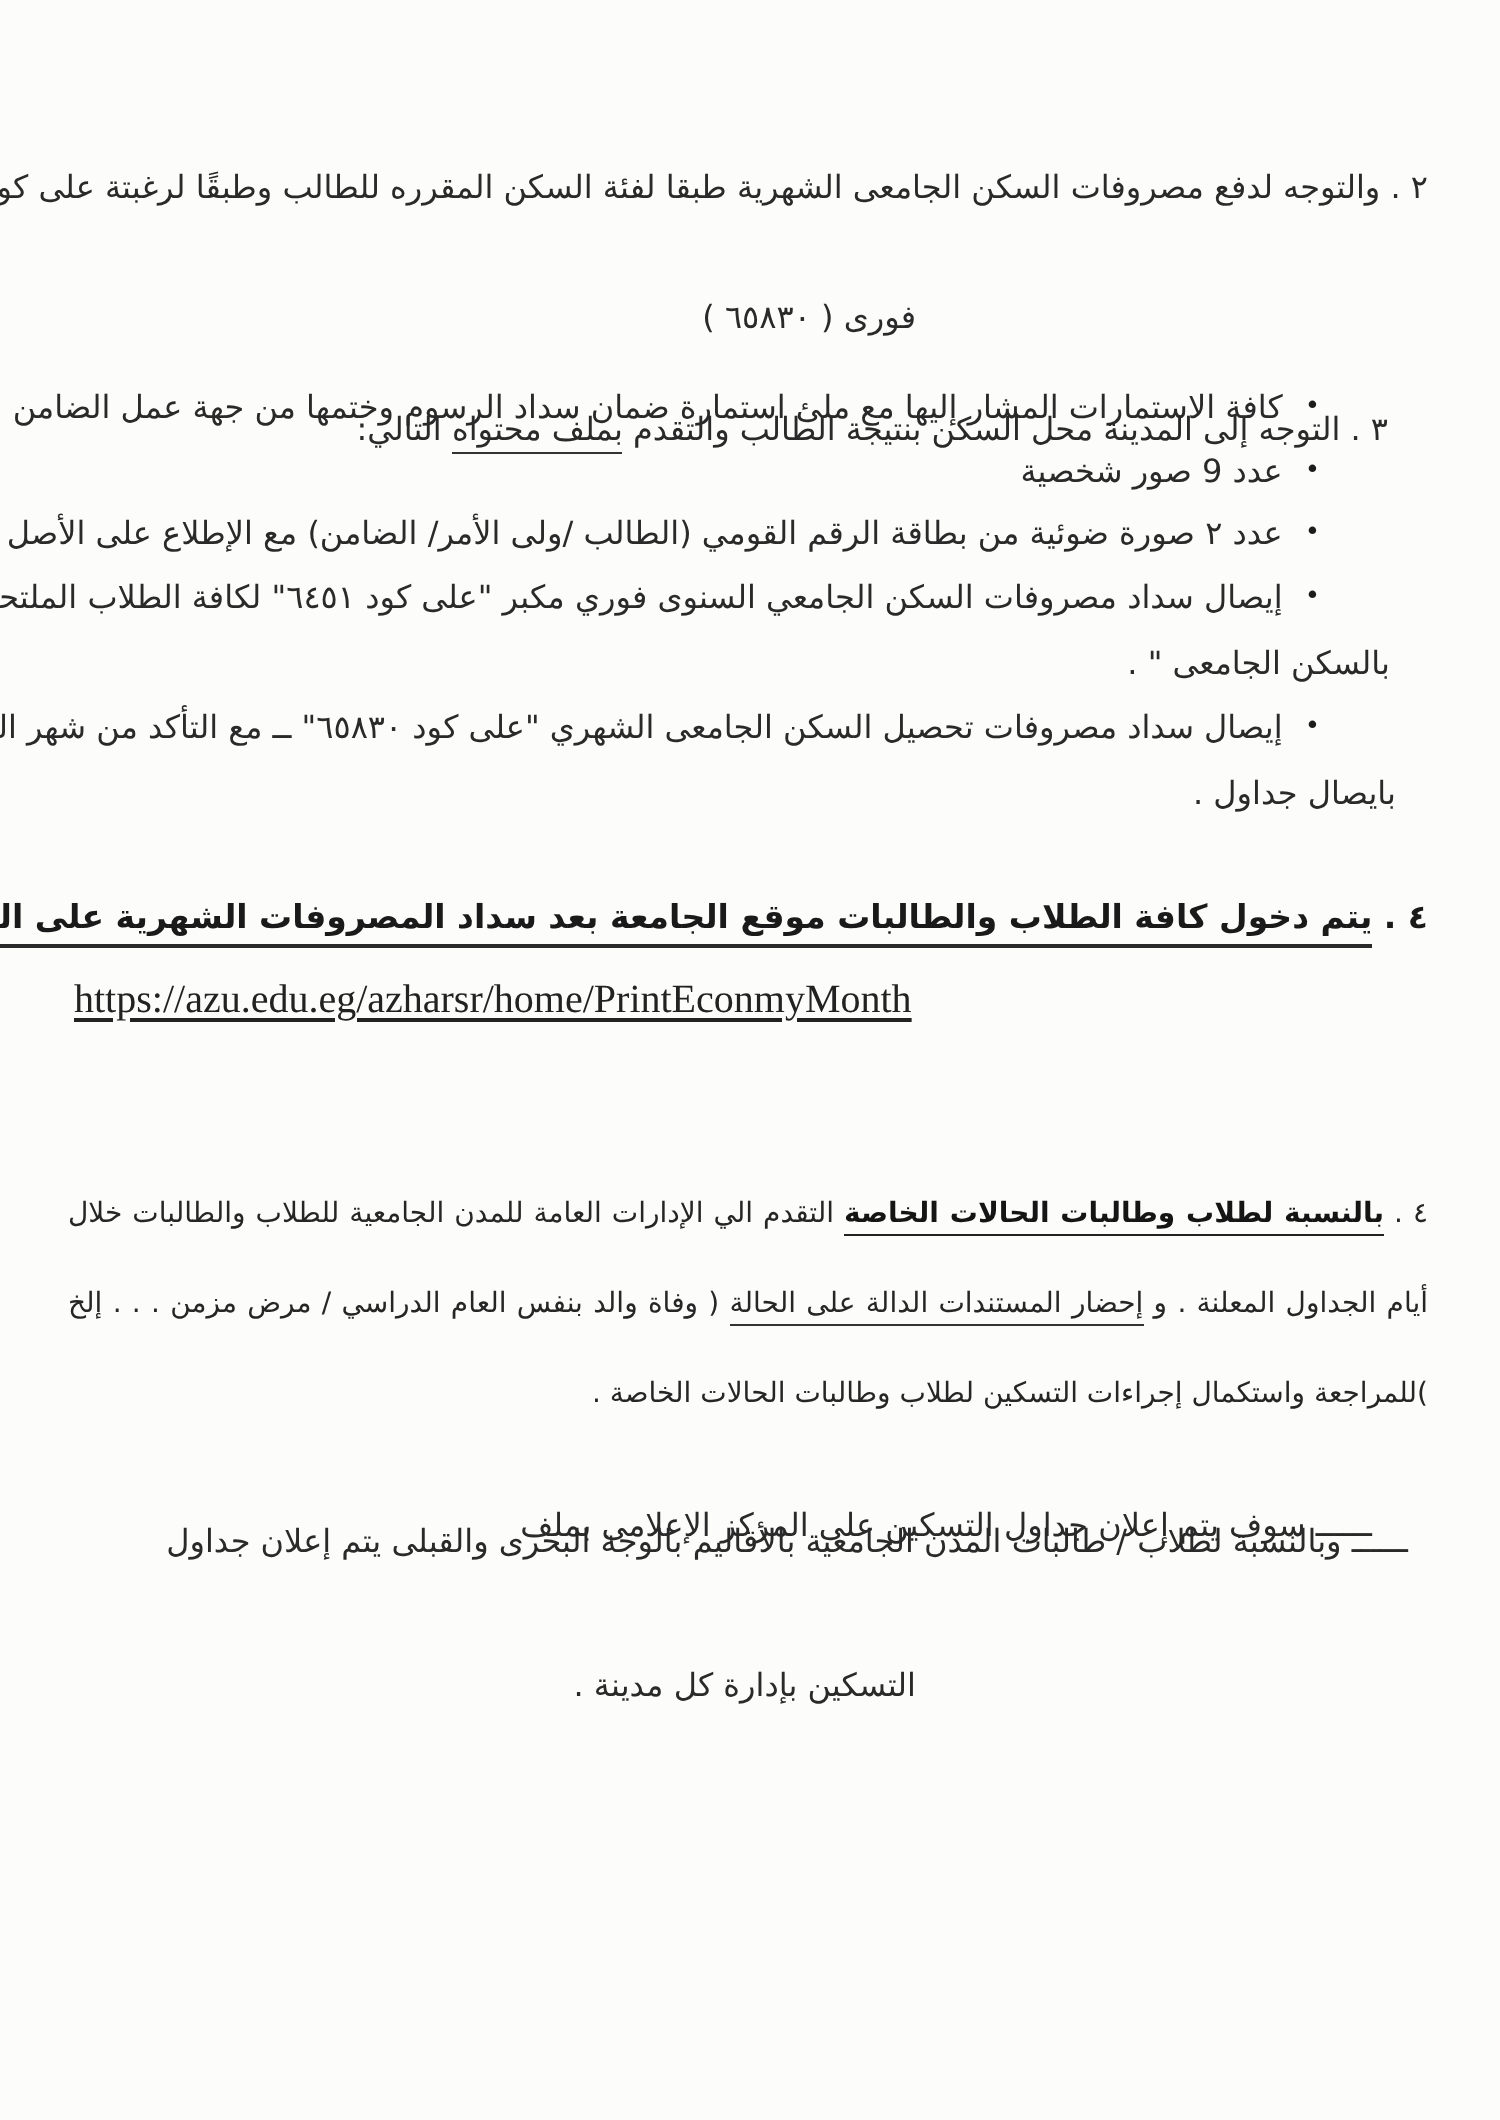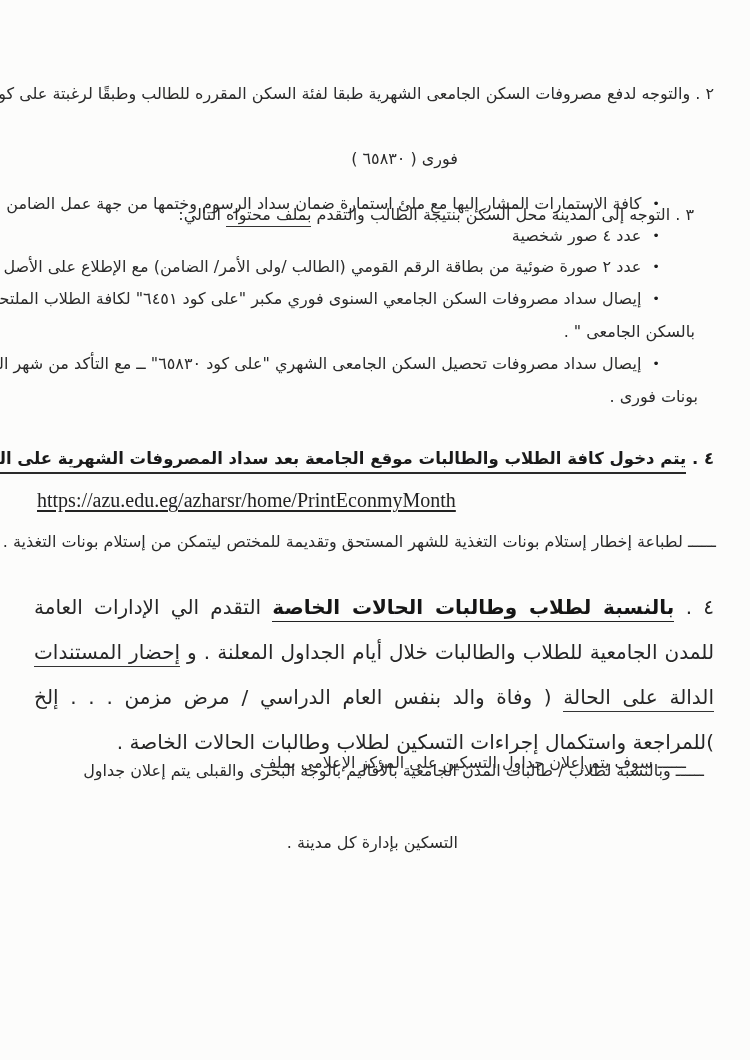--- a/index.html
+++ b/index.html
@@ -34,21 +34,21 @@
   .heading .u2{border-bottom:2px solid #2a2a2a;padding-bottom:4px;}
   .url{
     direction:ltr;text-align:center;
     font-family:"Liberation Serif","DejaVu Serif",serif;
     font-size:20px;color:#222;
     text-decoration:underline;
     text-underline-offset:3px;
     white-space:nowrap;
   }
   .para{
-    font-size:20px;line-height:45px;
+    font-size:14px;line-height:45px;
     text-align:justify;text-align-last:right;
     color:#262626;
   }
 </style>
 </head>
 <body>
 
 <div class="page">
 
   <div class="abs line" style="top:82px;right:36px;">٢ . والتوجه لدفع مصروفات السكن الجامعى الشهرية طبقا لفئة السكن المقرره للطالب وطبقًا لرغبتة على كود</div>
@@ -56,45 +56,44 @@
 
   <div class="abs line" style="top:156px;right:56px;margin-top:47px;"><span>٣ . التوجه إلى المدينة محل السكن بنتيجة الطالب والتقدم </span><span class="u">بملف محتواه</span><span> التالي:</span></div>
 
   <div class="abs line bullet-line" style="top:192px;right:90px;">
     <span class="dot">•</span>
     <span>كافة الاستمارات المشار إليها مع ملئ استمارة ضمان سداد الرسوم وختمها من جهة عمل الضامن .</span>
   </div>
 
   <div class="abs line bullet-line" style="top:224px;right:90px;">
     <span class="dot">•</span>
-    <span>عدد ٤ صور شخصية</span>
+    <span>عدد 9 صور شخصية</span>
   </div>
 
   <div class="abs line bullet-line" style="top:255px;right:90px;">
     <span class="dot">•</span>
     <span>عدد ٢ صورة ضوئية من بطاقة الرقم القومي (الطالب /ولى الأمر/ الضامن) مع الإطلاع على الأصل .</span>
   </div>
 
   <div class="abs line bullet-line" style="top:287px;right:90px;">
     <span class="dot">•</span>
     <span>إيصال سداد مصروفات السكن الجامعي السنوى فوري مكبر "على كود ٦٤٥١" لكافة الطلاب الملتحقين</span>
   </div>
   <div class="abs line" style="top:320px;right:55px;">بالسكن الجامعى " .</div>
 
   <div class="abs line bullet-line" style="top:352px;right:90px;">
     <span class="dot">•</span>
     <span>إيصال سداد مصروفات تحصيل السكن الجامعى الشهري "على كود ٦٥٨٣٠" ــ مع التأكد من شهر الدفع</span>
   </div>
-  <div class="abs line" style="top:385px;right:52px;">بونات فورى .</div>
+  <div class="abs line" style="top:385px;right:52px;">بايصال جداول .</div>
 
   <div class="abs heading" style="top:449px;right:36px;"><span class="num">٤ . </span><span class="u2">يتم دخول كافة الطلاب والطالبات موقع الجامعة بعد سداد المصروفات الشهرية على الرابط التالي :</span></div>
 
   <div class="abs url" style="top:489px;left:37px;">https://azu.edu.eg/azharsr/home/PrintEconmyMonth</div>
 
-  <div class="abs line" style="top:530px;right:34px;">ــــــ لطباعة إخطار إستلام بونات التغذية للشهر المستحق وتقديمة للمختص ليتمكن من إستلام بونات التغذية .</div>
 
   <div class="abs para" style="top:585px;right:36px;left:34px;"><span class="num">٤ . </span><span class="bu">بالنسبة لطلاب وطالبات الحالات الخاصة</span><span> التقدم الي الإدارات العامة للمدن الجامعية  للطلاب والطالبات خلال أيام الجداول المعلنة . و </span><span class="u">إحضار المستندات الدالة على الحالة</span><span> ( وفاة والد بنفس العام الدراسي / مرض مزمن . . . إلخ )للمراجعة واستكمال إجراءات التسكين لطلاب وطالبات الحالات الخاصة .</span></div>
 
   <div class="abs line" style="top:751px;right:64px;">ــــــ سوف يتم إعلان جداول التسكين على المركز الإعلامى بملف</div>
 
   <div class="abs line" style="top:759px;right:46px;">ــــــ وبالنسبة لطلاب / طالبات المدن الجامعية بالأقاليم بالوجة البحرى  والقبلى يتم إعلان جداول</div>
   <div class="abs line" style="top:831px;right:292px;">التسكين بإدارة كل مدينة .</div>
 
 </div>
 

